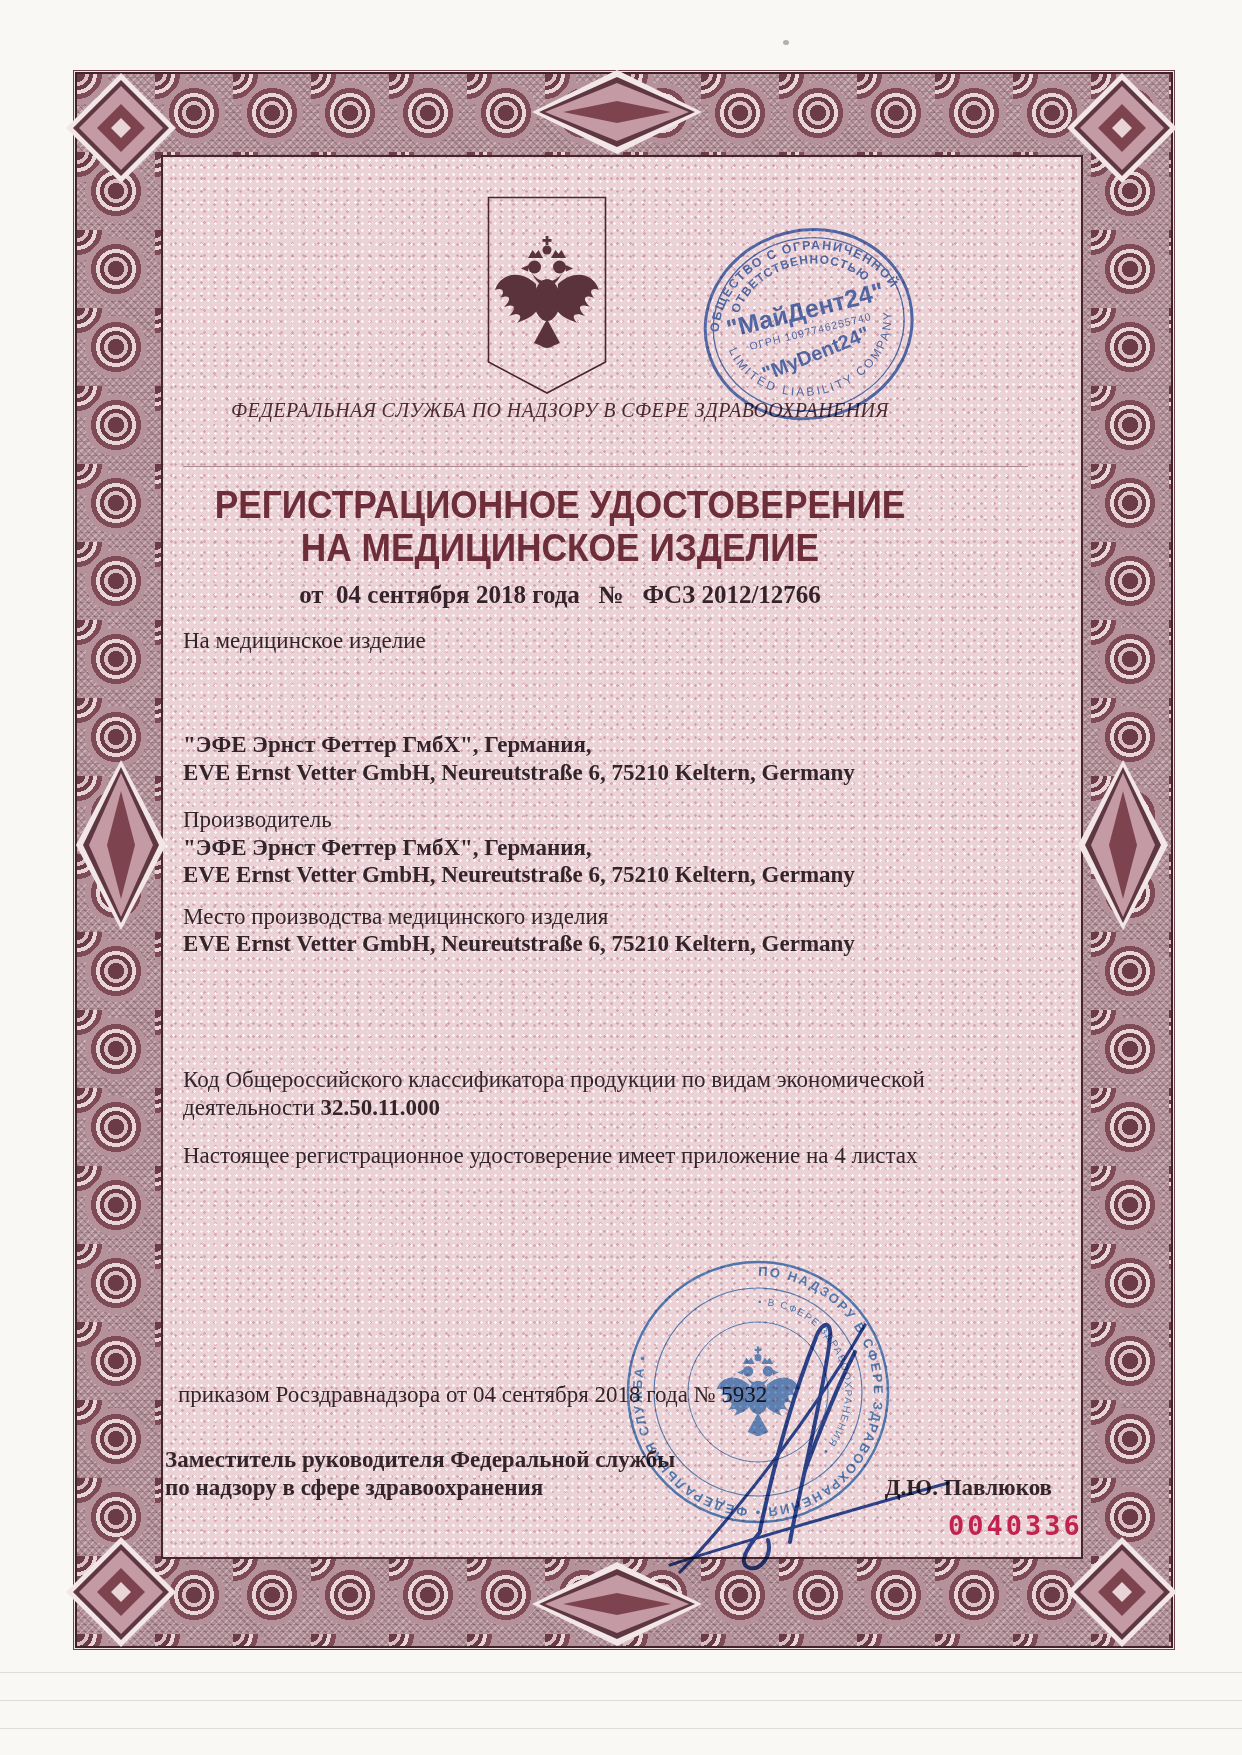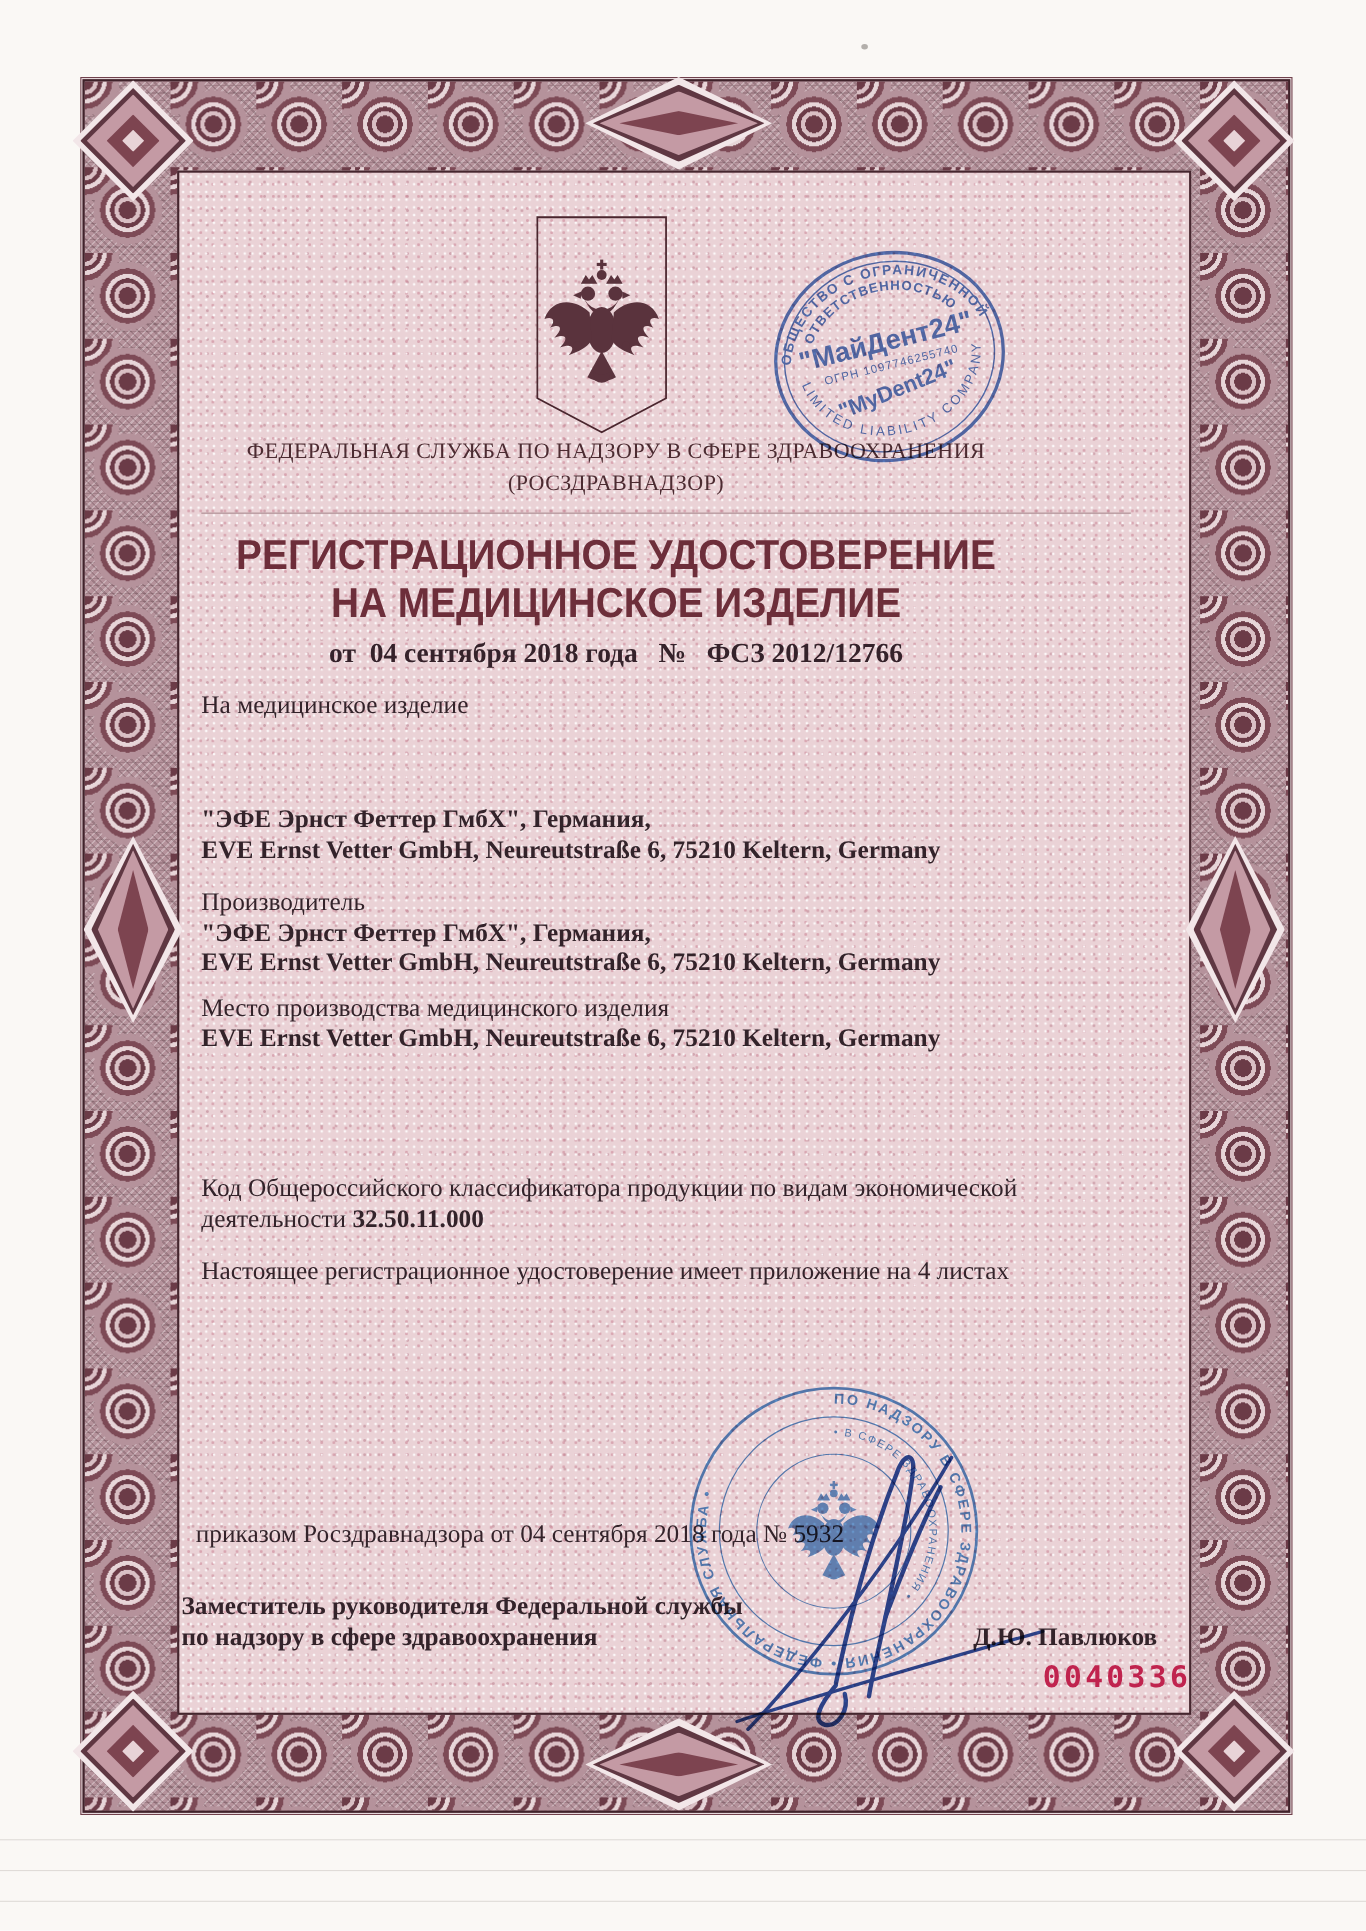--- a/index.html
+++ b/index.html
@@ -31,21 +31,21 @@
     background-color:#ead2d6;
     background-image:
       radial-gradient(rgba(255,255,255,.85) 1px, rgba(0,0,0,0) 1.5px),
       radial-gradient(rgba(201,129,146,.55) 1px, rgba(0,0,0,0) 1.6px),
       radial-gradient(rgba(164,88,108,.38) 1px, rgba(0,0,0,0) 1.5px);
     background-size:7px 7px,11px 11px,13px 13px;
     background-position:0 0,3px 5px,6px 2px;}
   
   .abs{position:absolute;z-index:5;}
   .ctr{left:165px;width:790px;text-align:center;}
-  .hdr{font-size:20px;letter-spacing:.4px;color:#4c2b31;}
+  .hdr{font-size:20px;letter-spacing:.4px;color:#4c2b31;font-style:italic;}
   .rule{position:absolute;left:183px;top:466px;width:845px;height:1px;background:rgba(110,70,78,.5);z-index:4;}
   .ttl{font-family:"Liberation Sans", sans-serif;font-weight:bold;font-size:36px;color:#6d2e3a;
        transform:scale(.98,1.06);letter-spacing:0;}
   .dateline{font-weight:bold;font-size:25px;color:#35222a;}
   .body-txt{left:183px;font-size:23px;color:#33232a;line-height:28px;}
   .b{font-weight:bold;}
   .sig-title{font-weight:bold;}
   .serial{font-family:"DejaVu Sans Mono", monospace;font-weight:bold;font-size:27px;
           letter-spacing:3px;color:#c0234e;}
   
@@ -141,21 +141,20 @@
     </div>
 
   <div class="inner"></div>
 
   <svg class="abs" style="left:487px;top:196px" width="120" height="200" viewBox="0 0 120 200">
     <path d="M1.5 1.5 H118.5 V166 L60 197 L1.5 166 Z" fill="none" stroke="#4a262e" stroke-width="1.6"></path>
     <use href="#dbl-eagle" y="22" style="color:#5a333d"></use>
   </svg>
 
   <div class="abs ctr hdr" style="top:399px">ФЕДЕРАЛЬНАЯ СЛУЖБА ПО НАДЗОРУ В СФЕРЕ ЗДРАВООХРАНЕНИЯ</div>
-  <div class="abs ctr hdr" style="top:428px">(РОСЗДРАВНАДЗОР)</div>
   <div class="rule"></div>
 
   <div class="abs ctr ttl" style="top:484px">РЕГИСТРАЦИОННОЕ УДОСТОВЕРЕНИЕ</div>
   <div class="abs ctr ttl" style="top:527px">НА МЕДИЦИНСКОЕ ИЗДЕЛИЕ</div>
   <div class="abs ctr dateline" style="top:581px">от&nbsp; 04 сентября 2018 года &nbsp;&nbsp;№&nbsp;&nbsp; ФСЗ 2012/12766</div>
 
   <div class="abs body-txt" style="top:627px">На медицинское изделие</div>
 
   <div class="abs body-txt b" style="top:731px">"ЭФЕ Эрнст Феттер ГмбХ", Германия,</div>
   <div class="abs body-txt b" style="top:759px">EVE Ernst Vetter GmbH, Neureutstraße 6, 75210 Keltern, Germany</div>

